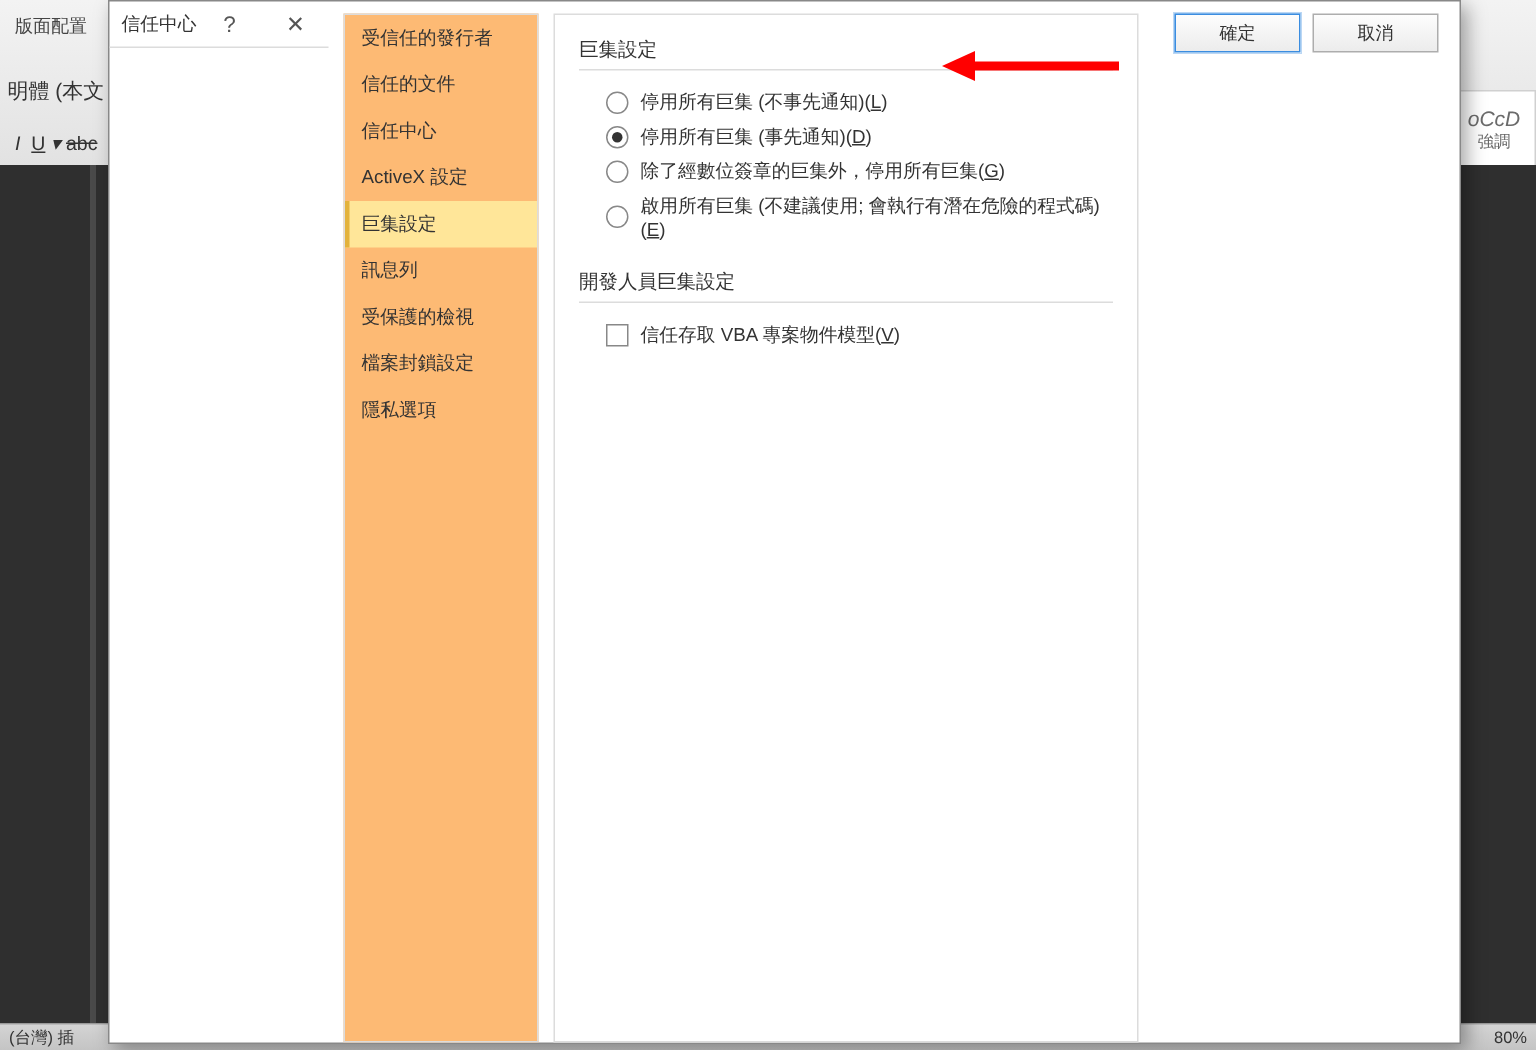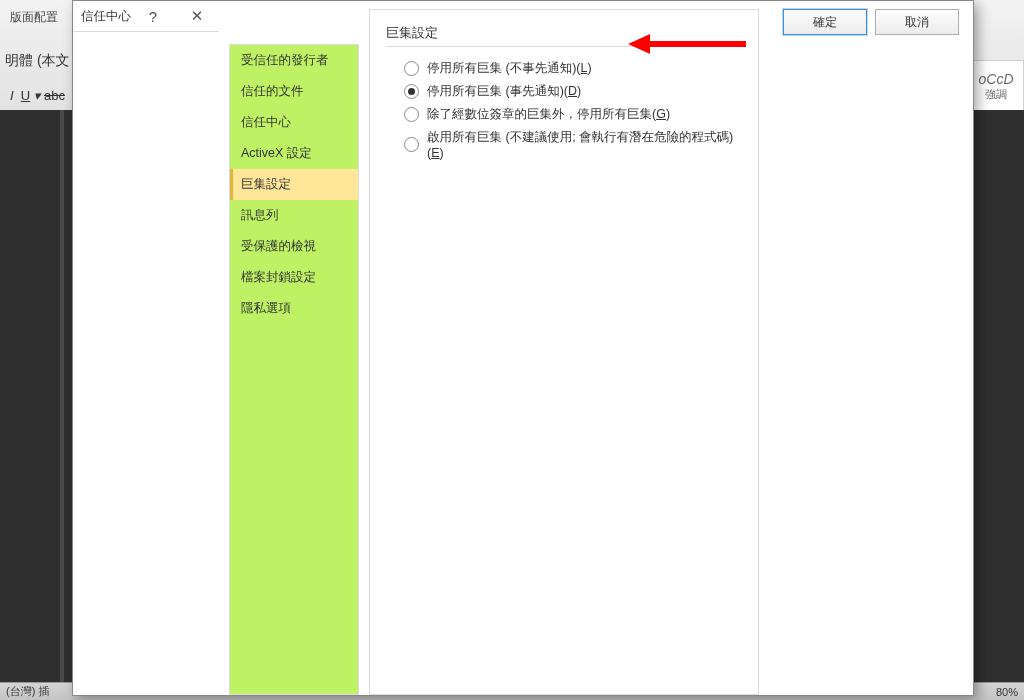--- a/index.html
+++ b/index.html
@@ -102,23 +102,22 @@
     display: flex;
     padding: 8px 10px 0 10px;
     box-sizing: border-box;
     gap: 10px;
     overflow: hidden;
   }
 
   .sidebar {
     width: 128px;
     border: 1px solid #dcdcdc;
-    background: #bef264;
+    background: #fdba74;
     overflow: hidden;
-    margin-top: 35px;
   }
   .sidebar .item {
     padding: 7px 8px;
     font-size: 12.5px;
     color: #333;
     cursor: pointer;
     border-left: 3px solid transparent;
     white-space: nowrap;
   }
   .sidebar .item.selected {
@@ -273,20 +272,28 @@
           <div class="radio-row">
             <span class="radio"></span>
             <span class="option-label">除了經數位簽章的巨集外，停用所有巨集(<u>G</u>)</span>
           </div>
           <div class="radio-row">
             <span class="radio"></span>
             <span class="option-label">啟用所有巨集 (不建議使用; 會執行有潛在危險的程式碼)(<u>E</u>)</span>
           </div>
         </div>
 
+      <div class="dev-section">
+        <div class="section-title">開發人員巨集設定</div>
+        <div class="sep"></div>
+        <div class="check-row">
+          <span class="checkbox"></span>
+          <span class="option-label" id="vba-label">信任存取 VBA 專案物件模型(<u>V</u>)</span>
+        </div>
+      </div>
 
       <div class="arrow">
         <svg viewBox="0 0 120 24">
           <line x1="118" y1="12" x2="14" y2="12" stroke="#ff0000" stroke-width="6"></line>
           <polygon points="0,12 22,2 22,22" fill="#ff0000"></polygon>
         </svg>
       </div>
     </div>
   </div>
 

